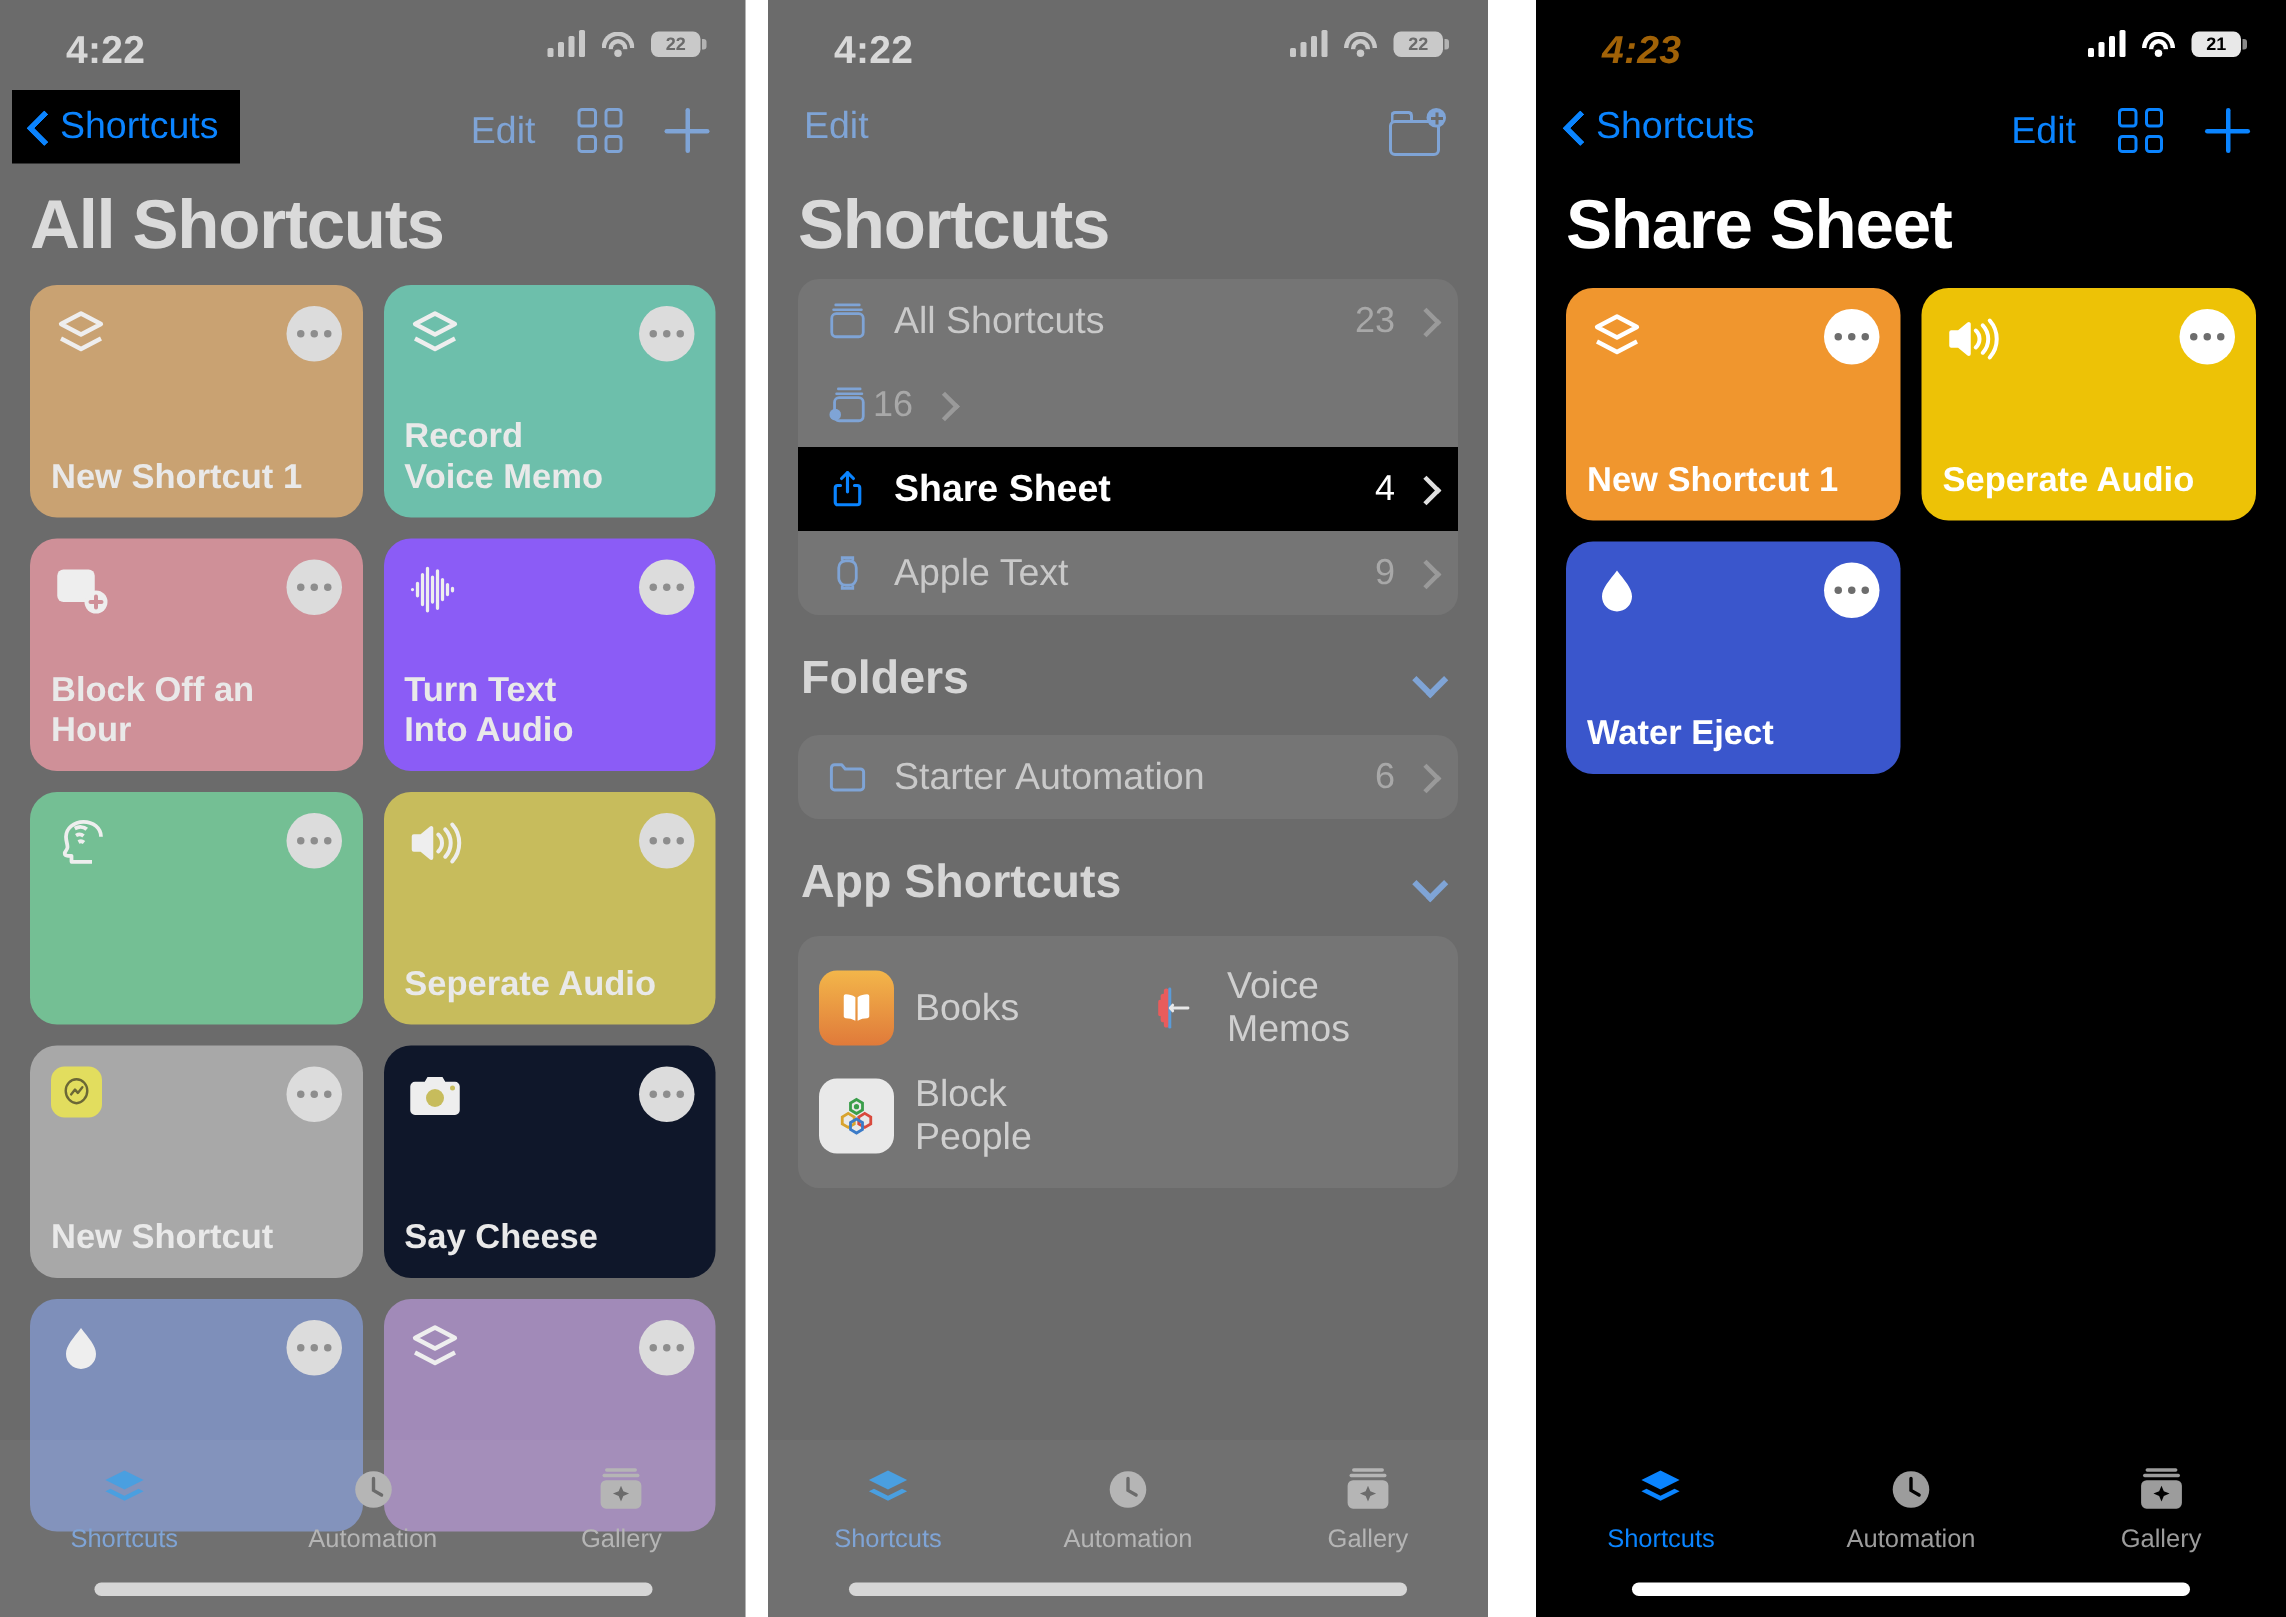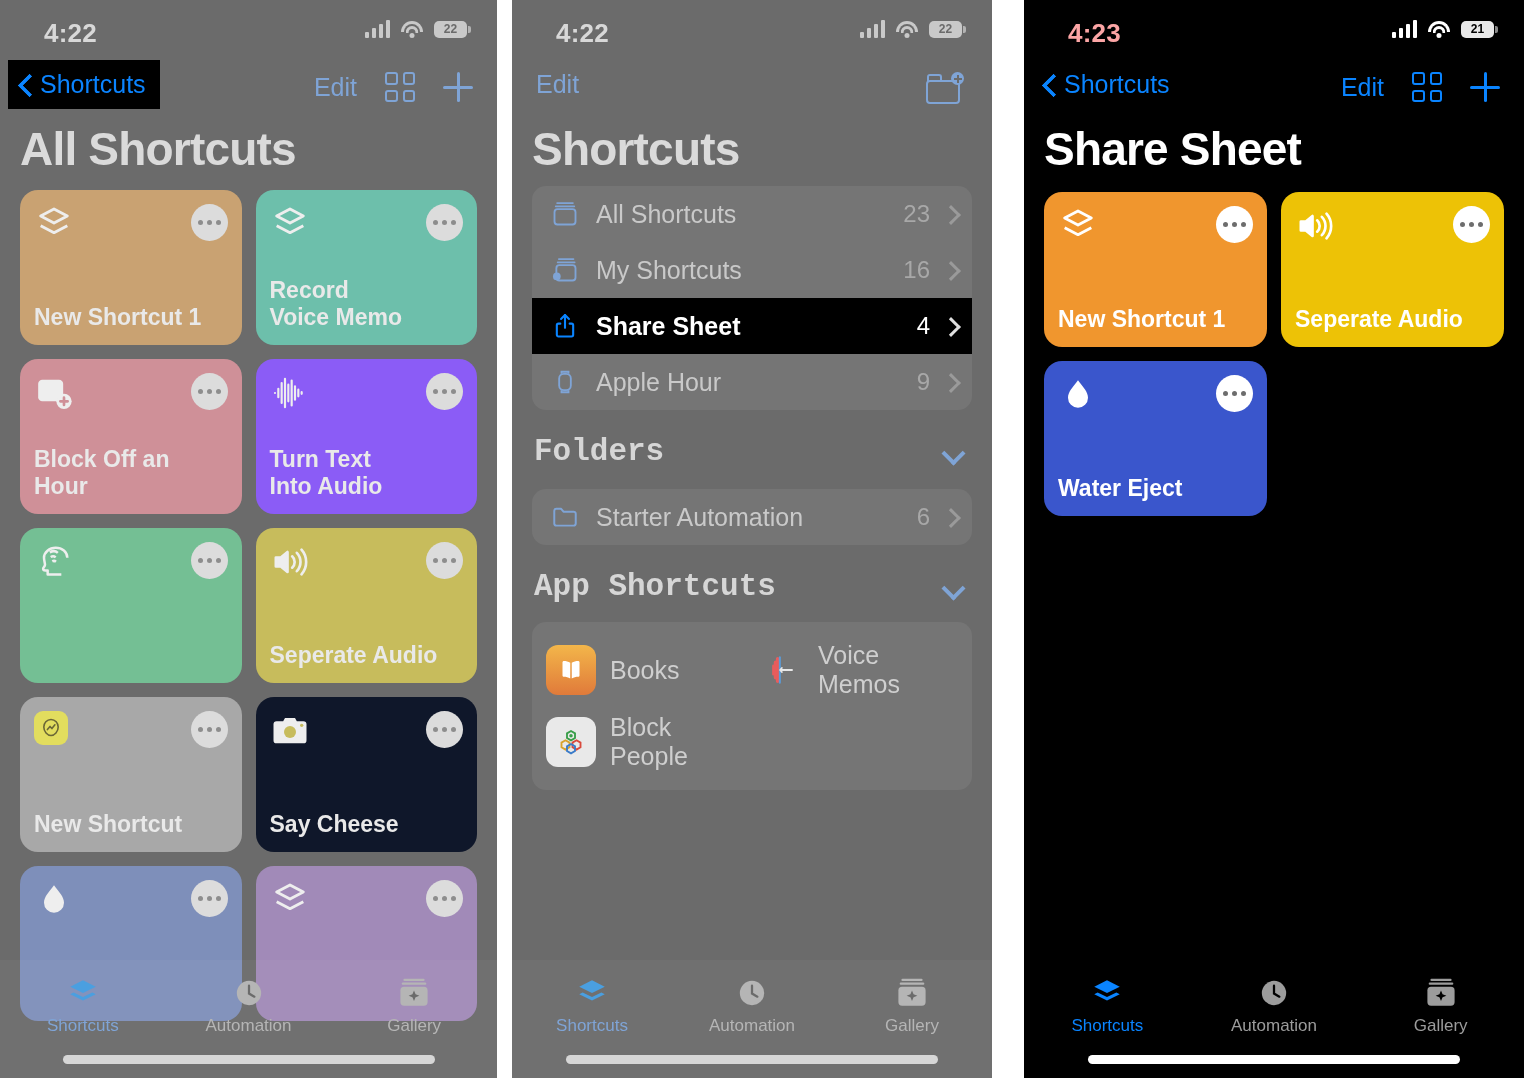--- a/index.html
+++ b/index.html
@@ -38,21 +38,21 @@
                border-radius:0 2px 2px 0; }
 
   .dim  .sb-time{ color:#d8d8d8; }
   .dim  .bars i{ background:#c9c9c9; }
   .dim  .wifi span{ border-color:#c9c9c9; }
   .dim  .wifi .w1{ background:#c9c9c9; }
   .dim  .batt{ background:#c9c9c9; }
   .dim  .batt .pct{ color:#6b6b6b; }
   .dim  .batt:after{ background:#b3b3b3; }
 
-  .lit  .sb-time{ color:#fca5a5; }
+  .lit  .sb-time{ color:#a16207;font-style:italic; }
   .lit  .bars i{ background:#ffffff; }
   .lit  .wifi span{ border-color:#ffffff; }
   .lit  .wifi .w1{ background:#ffffff; }
   .lit  .batt{ background:#e8e8e8; }
   .lit  .batt .pct{ color:#000000; }
   .lit  .batt:after{ background:#8a8a8a; }
 
   
   .navbar{ position:relative; height:62px; }
   .nav-back{ position:absolute; left:8px; top:0px; display:flex; align-items:center;
@@ -141,21 +141,21 @@
       border-right:3px solid currentColor; border-top:3px solid currentColor;
       transform:rotate(45deg); }
   .row.selected{ background:#000000; }
   .row.selected .r-label{ color:#ffffff; font-weight:600; }
   .row.selected .r-count{ color:#ffffff; }
   .row.selected .r-icon{ color:#0a84ff; }
   .row.selected .r-chev{ color:#e0e0e0; }
 
   .section-head{ display:flex; align-items:center; justify-content:space-between;
                  padding:24px 28px 10px 22px; }
-  .section-head .sh-title{ font-size:31px; font-weight:bold; color:#d6d6d6;font-family:Liberation Mono, monospace; }
+  .section-head .sh-title{ font-size:31px; font-weight:bold; color:#d6d6d6; }
   .chev-down{ width:22px; height:14px; position:relative; color:#7fa4d6; }
   .chev-down:before{ content:""; position:absolute; left:3px; top:0px; width:13px; height:13px;
       border-right:4px solid currentColor; border-bottom:4px solid currentColor;
       transform:rotate(45deg); }
 
   .appgrid{ margin:8px 20px 0 20px; background:rgba(255,255,255,0.07); border-radius:14px;
             padding:16px 14px; display:grid; grid-template-columns:1fr 1fr;
             row-gap:8px; column-gap:4px; }
   .appcell{ display:flex; align-items:center; gap:14px; min-height:64px; }
   .appcell .ai{ width:50px; height:50px; border-radius:12px; flex:none;
@@ -499,21 +499,20 @@
       </div>
       <div class="row">
         <span class="r-icon">
             <svg viewBox="0 0 24 24" fill="none" stroke="currentColor" stroke-width="1.6">
               <rect x="6" y="2" width="14" height="1.5" rx=".7" fill="currentColor" stroke="none"></rect>
               <rect x="5" y="4.8" width="16" height="1.5" rx=".7" fill="currentColor" stroke="none"></rect>
               <rect x="4.6" y="7.8" width="16.4" height="13.2" rx="2.6"></rect>
               <circle cx="5" cy="17.5" r="3.3" fill="currentColor" stroke="none"></circle>
             </svg>
           </span>
-        <span class="r-label">My Shortcuts</span>
         <span class="r-count">16</span>
         <span class="r-chev"></span>
       </div>
       <div class="row selected">
         <span class="r-icon">
             <svg viewBox="0 0 24 24" fill="none" stroke="currentColor" stroke-width="1.8" stroke-linecap="round" stroke-linejoin="round">
               <path d="M8 10H6.4A1.4 1.4 0 0 0 5 11.4v8.2A1.4 1.4 0 0 0 6.4 21h11.2a1.4 1.4 0 0 0 1.4-1.4v-8.2A1.4 1.4 0 0 0 17.6 10H16"></path>
               <path d="M12 2.6v11"></path>
               <path d="M8.6 6 12 2.6 15.4 6"></path>
             </svg>
@@ -522,21 +521,21 @@
         <span class="r-count">4</span>
         <span class="r-chev"></span>
       </div>
       <div class="row">
         <span class="r-icon">
             <svg viewBox="0 0 24 24" fill="none" stroke="currentColor" stroke-width="1.6">
               <rect x="7" y="5" width="10" height="14" rx="4"></rect>
               <path d="M9 5V3.2h6V5M9 19v1.8h6V19"></path>
             </svg>
           </span>
-        <span class="r-label">Apple Hour</span>
+        <span class="r-label">Apple Text</span>
         <span class="r-count">9</span>
         <span class="r-chev"></span>
       </div>
     </div>
 
     <div class="section-head">
       <span class="sh-title">Folders</span>
       <span class="chev-down"></span>
     </div>
 

